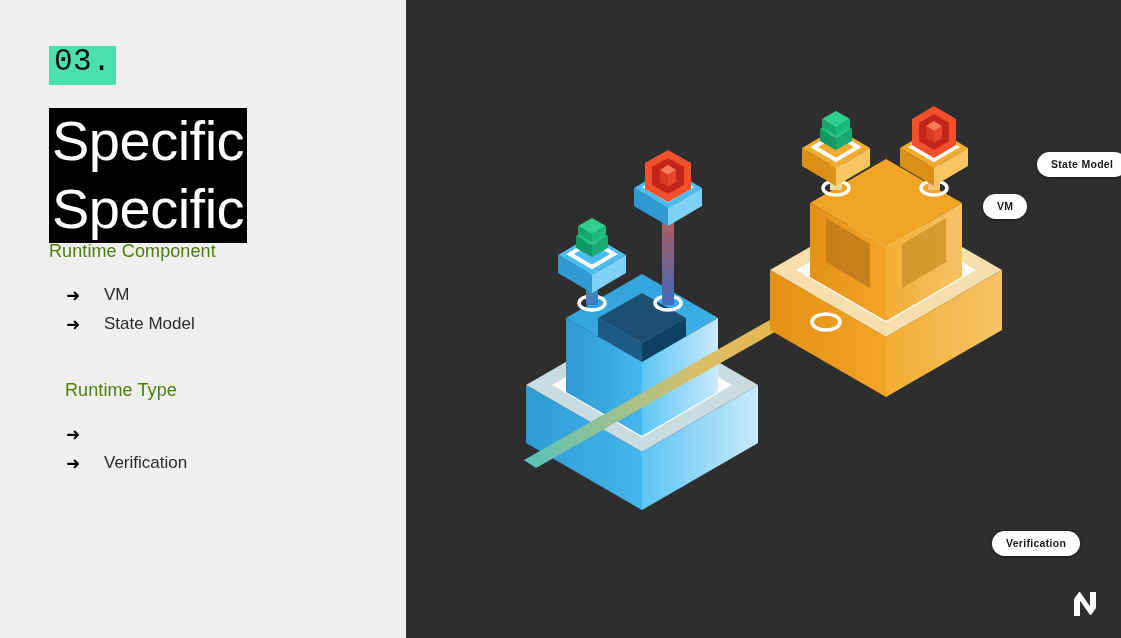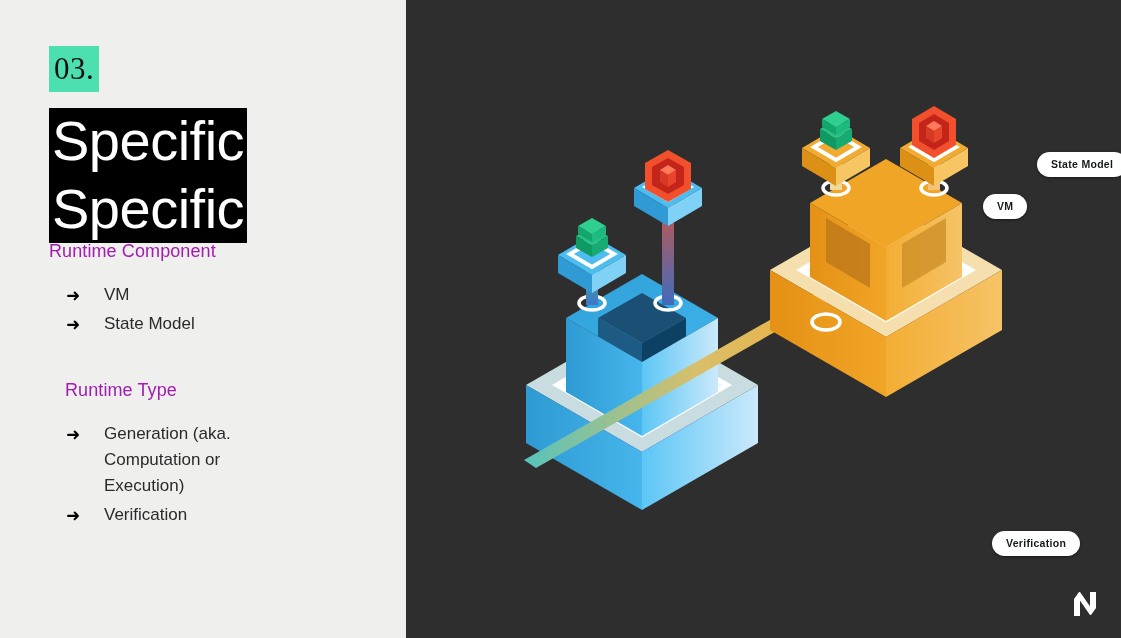--- a/index.html
+++ b/index.html
@@ -27,22 +27,22 @@
 
   .number-badge {
     position: absolute;
     left: 49px; top: 46px;
     background: #4ce0b0;
     color: #111111;
     font-size: 31px;
     font-weight: 400;
     letter-spacing: 0.5px;
     line-height: 1;
-    padding: 7px 5px 8px 5px;
-    font-family: Liberation Serif, serif;
+    padding: 0 5px 8px 5px;
+    font-family: Liberation Mono, monospace;
     text-align: center;
   }
 
   .title-block {
     position: absolute;
     left: 49px; top: 108px;
     display: flex;
     flex-direction: column;
     align-items: flex-start;
   }
@@ -54,21 +54,21 @@
     line-height: 1.19;
     letter-spacing: -0.5px;
     padding: 0px 3px 1px 3px;
     white-space: nowrap;
     font-family: "Liberation Sans", sans-serif;
   }
 
   .section-head {
     position: absolute;
     left: 49px;
-    color: #a21caf;
+    color: #4d7c0f;
     font-size: 18px;
     font-weight: 400;
     letter-spacing: 0.1px;
     font-family: "Liberation Sans", sans-serif;
   }
   #sec-head-0 { top: 241px; }
   #sec-head-1 { top: 380px; margin-left: 16px; }
 
   .bullet-list {
     position: absolute;
@@ -158,21 +158,20 @@
         <span class="bullet-arrow">➜</span>
         <span class="bullet-text">State Model</span>
       </li>
     </ul>
 
     <div class="section-head" id="sec-head-1">Runtime Type</div>
 
     <ul class="bullet-list" id="bullets-1">
       <li class="bullet-row">
         <span class="bullet-arrow">➜</span>
-        <span class="bullet-text">Generation (aka. Computation or Execution)</span>
       </li>
       <li class="bullet-row">
         <span class="bullet-arrow">➜</span>
         <span class="bullet-text">Verification</span>
       </li>
     </ul>
   </div>
 
   <div class="right-panel">
 

